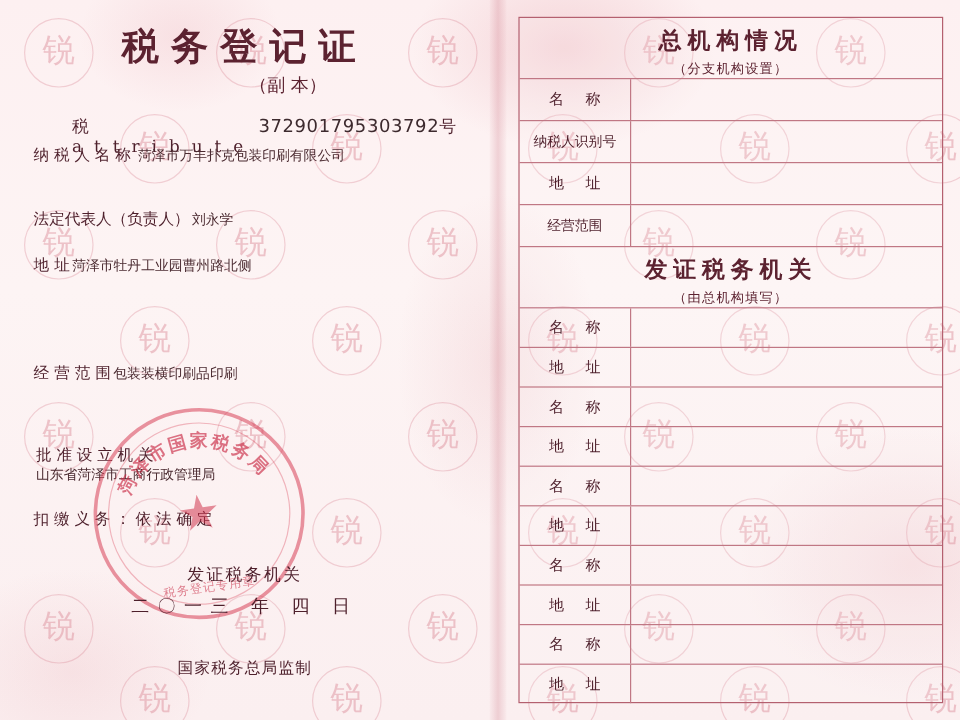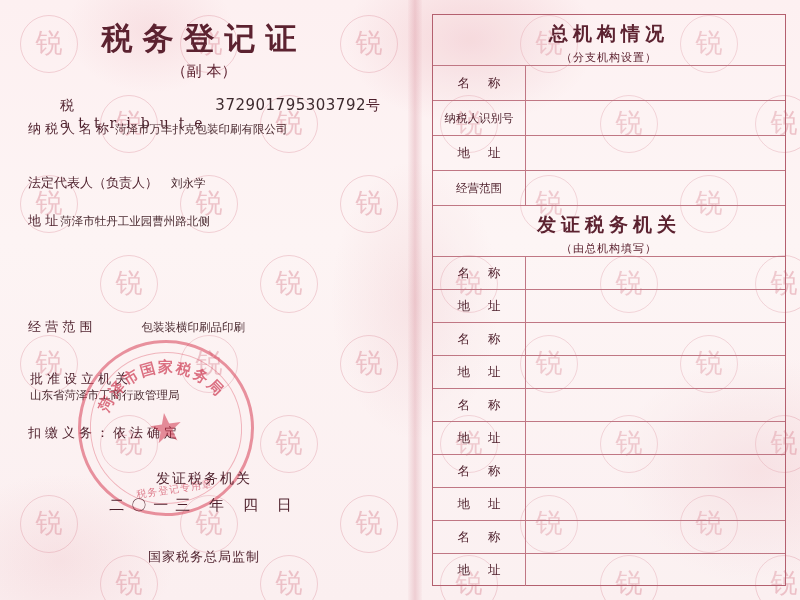--- a/index.html
+++ b/index.html
@@ -38,44 +38,44 @@
   .left {
     position:absolute; left:0; top:0; width:408px; height:600px;
   }
   .title {
     position:absolute; top:18px; left:0; width:408px; text-align:center;
     font-size:31px; letter-spacing:10px; font-weight:bold;
     color:#5c2230; font-family:"DejaVu Serif", serif;
   }
   .subtitle {
     position:absolute; top:62px; left:0; width:408px; text-align:center;
-    font-size:15px; color:#5c2230; font-family:"DejaVu Serif", serif;
+    font-size:15px; color:#5c2230; font-family:"DejaVu Serif", serif;padding-left:36px;
   }
   .certno-row {
     position:absolute; top:96px; left:60px; width:320px;
     display:flex; align-items:baseline; font-size:14px; color:#4d1f2b;
     font-family:"DejaVu Serif", serif;
   }
   .certno-row .lbl { letter-spacing:10px; }
   .certno-row .num {
     flex:1; text-align:center; font-size:15px; letter-spacing:0.5px;
     color:#3d2a2e; font-family:"DejaVu Sans", sans-serif;
   }
   .certno-row .suffix { }
 
   .field { position:absolute; left:28px; width:370px; font-size:13px; color:#4d1f2b;
            font-family:"DejaVu Serif", serif; display:flex; align-items:baseline; }
   .field .flbl { white-space:nowrap; }
   .field .fval { font-size:11.5px; color:#4a2a30; margin-left:2px; }
 
   .f1 { top:120px; }
-  .f2 { top:174px;gap:11px; }
+  .f2 { top:174px; }
   .f3 { top:212px; }
   .f4 { top:252px; }
-  .f5 { top:318px;gap:47px; }
+  .f5 { top:302px; }
   .f6 { top:370px;flex-direction:column; }
   .f7 { top:424px; }
   .sp-mid  { letter-spacing:4px; }
 
   .issuer {
     position:absolute; top:470px; left:0; width:408px; text-align:center;
     font-size:14px; color:#4d1f2b; letter-spacing:2px;
     font-family:"DejaVu Serif", serif;
   }
   .datestr {

